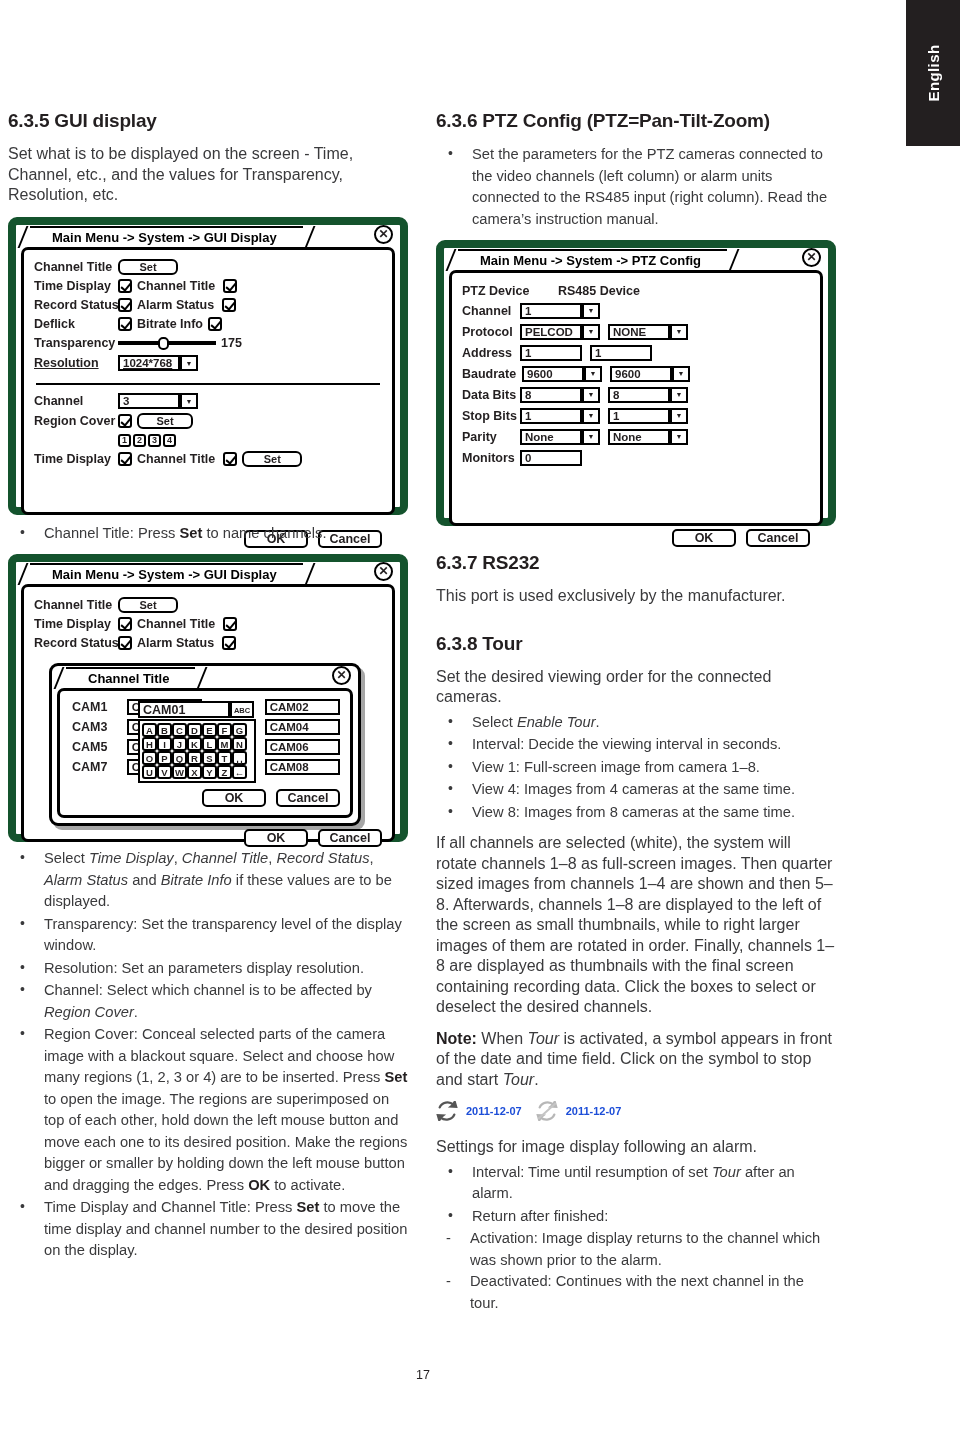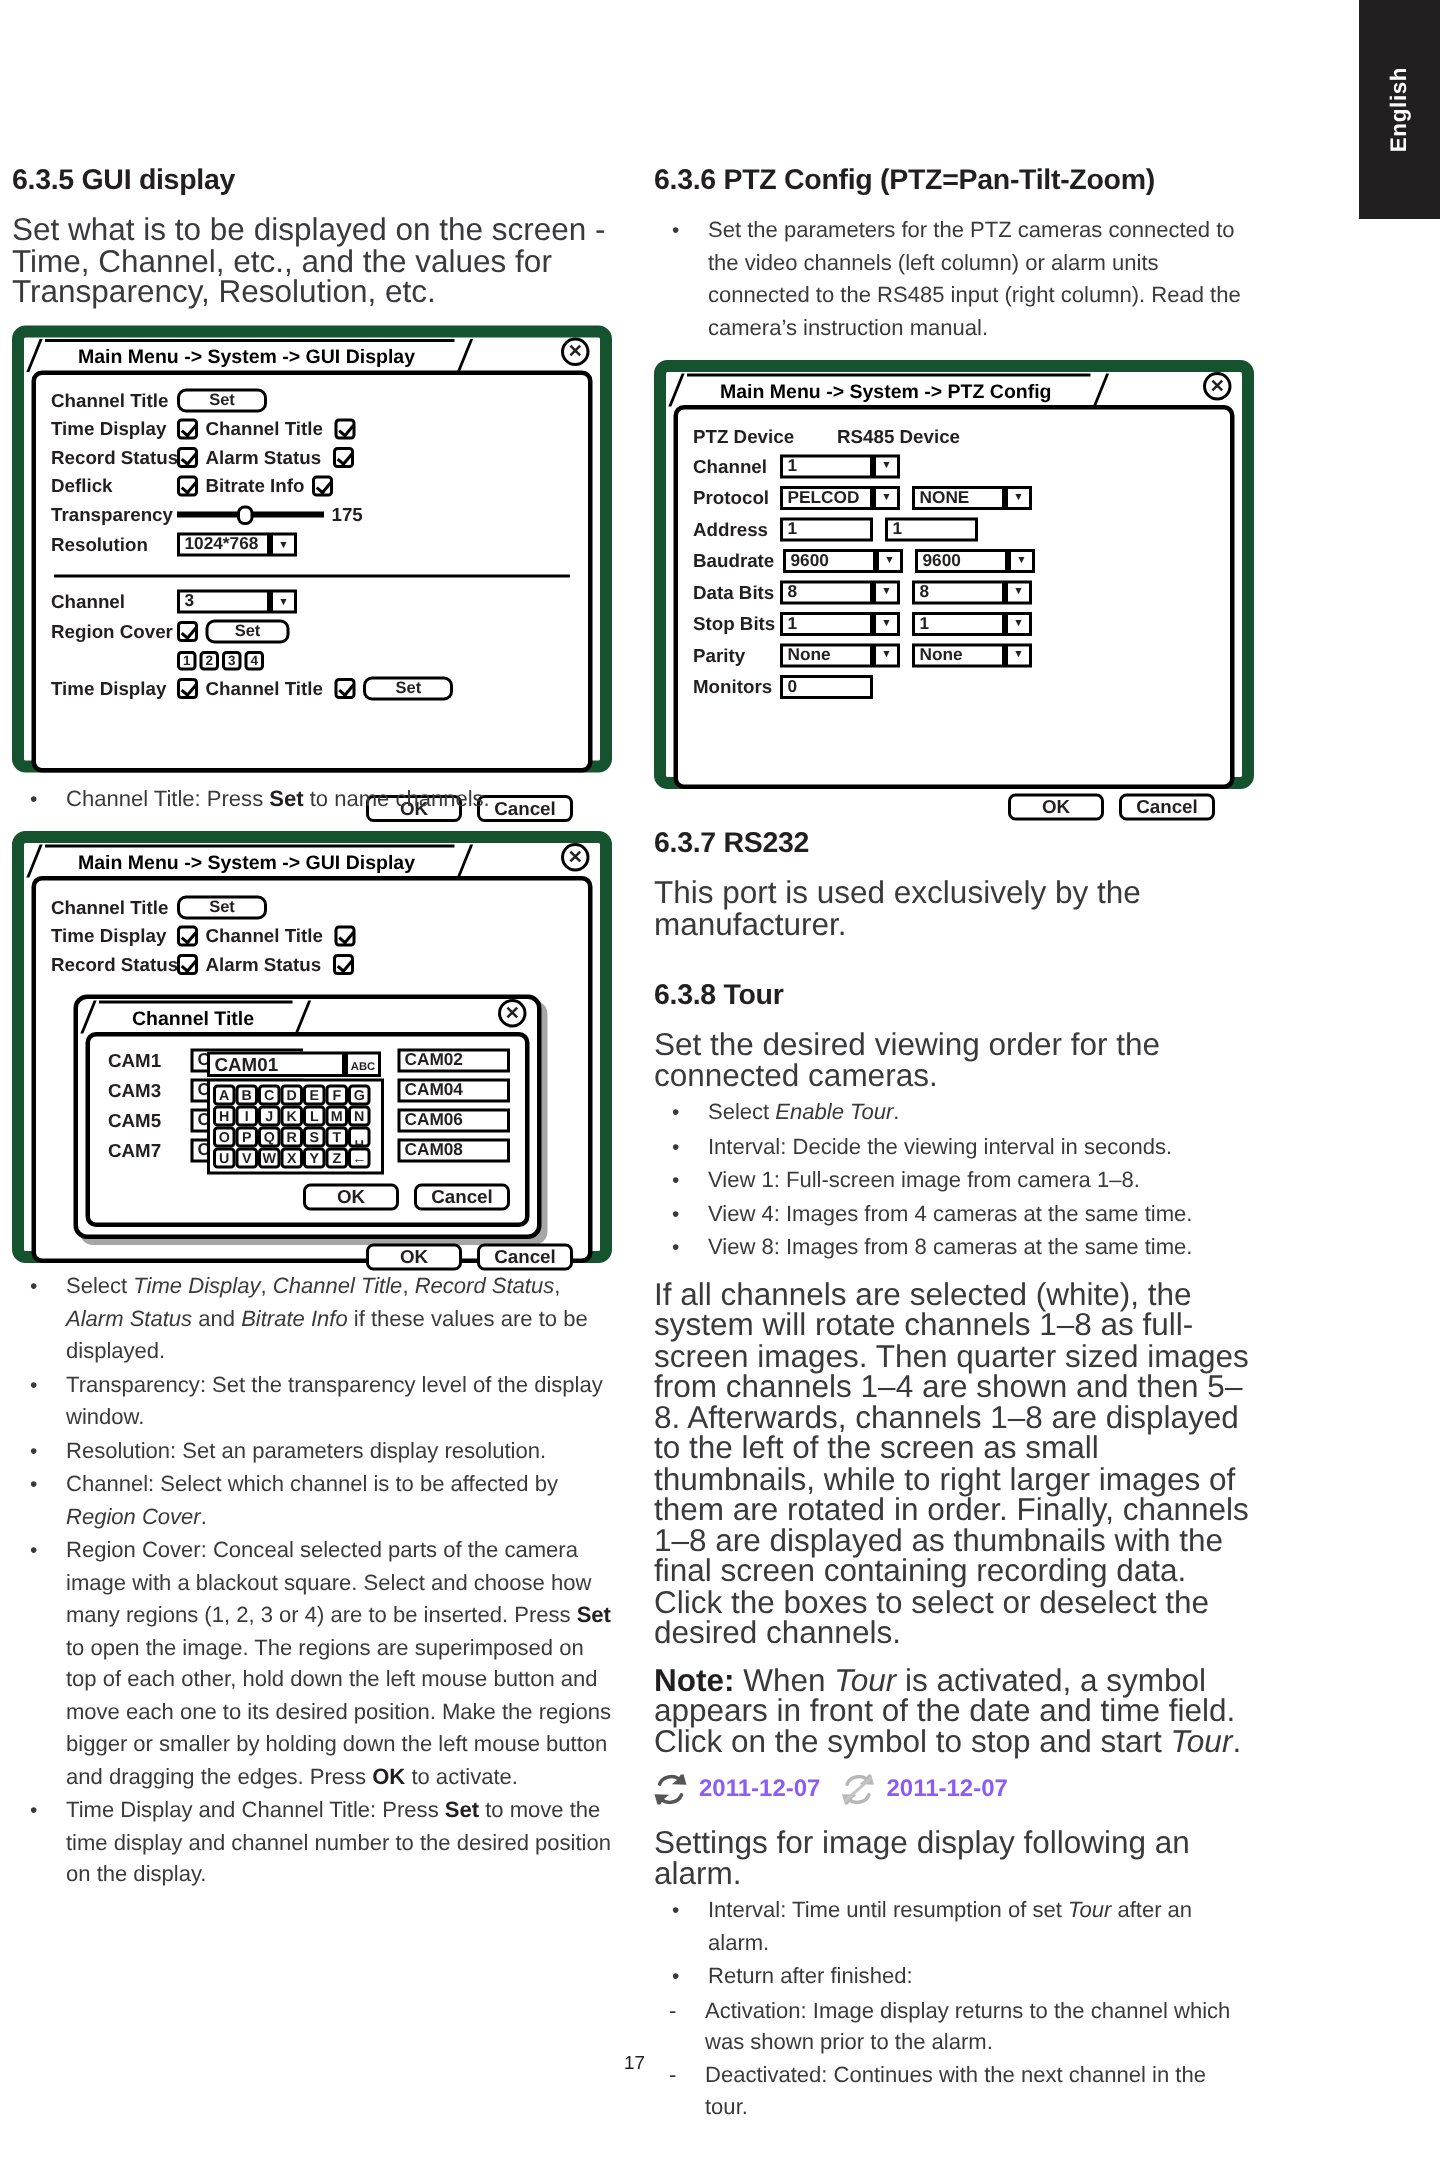--- a/index.html
+++ b/index.html
@@ -50,21 +50,21 @@
   h2.sec {
     font-size: 19px;
     font-weight: bold;
     margin: 0 0 12px 0;
     letter-spacing: -.2px;
     color: #231f20;
   }
   h2.sec.spaced { margin-top: 26px; }
 
   p.body {
-    font-size: 21px;
+    font-size: 16px;
     line-height: 20.5px;
     margin: 0 0 11px 0;
     color: #3a3a3c;
   }
 
   ul.bul {
     list-style: none;
     margin: 0 0 10px 0;
     padding: 0;
   }
@@ -386,21 +386,21 @@
   }
 
   
   .tour-row {
     display: flex;
     align-items: center;
     gap: 14px;
     margin: 10px 0 16px 0;
   }
   .tour-item { display: flex; align-items: center; gap: 8px; }
-  .tour-date { font-size: 16px; font-weight: bold; color: #8b5cf6; }
+  .tour-date { font-size: 11px; font-weight: bold; color: #1d4ed8; }
   .tour-ico svg { display: block; }
 
   .pagenum {
     position: absolute;
     left: 416px;
     top: 1368px;
     font-size: 12.5px;
     color: #231f20;
   }
 </style>
@@ -451,21 +451,21 @@
 
       <div class="row">
         <span class="lbl">Transparency</span>
         <span class="slider">
           <span class="track"></span>
           <span class="knob"></span>
         </span>
         <span>175</span>
       </div>
 
-      <div class="row" style="height:19px;">
+      <div class="row" style="height:19px;text-decoration:underline;">
         <span class="lbl">Resolution</span>
         <span class="field" style="width:62px;">
           <span>1024*768</span>
           <span class="caret">▼</span>
         </span>
       </div>
 
       <div class="hr" style="margin-top:10px;"></div>
 
       <div class="row" style="height:19px;">

